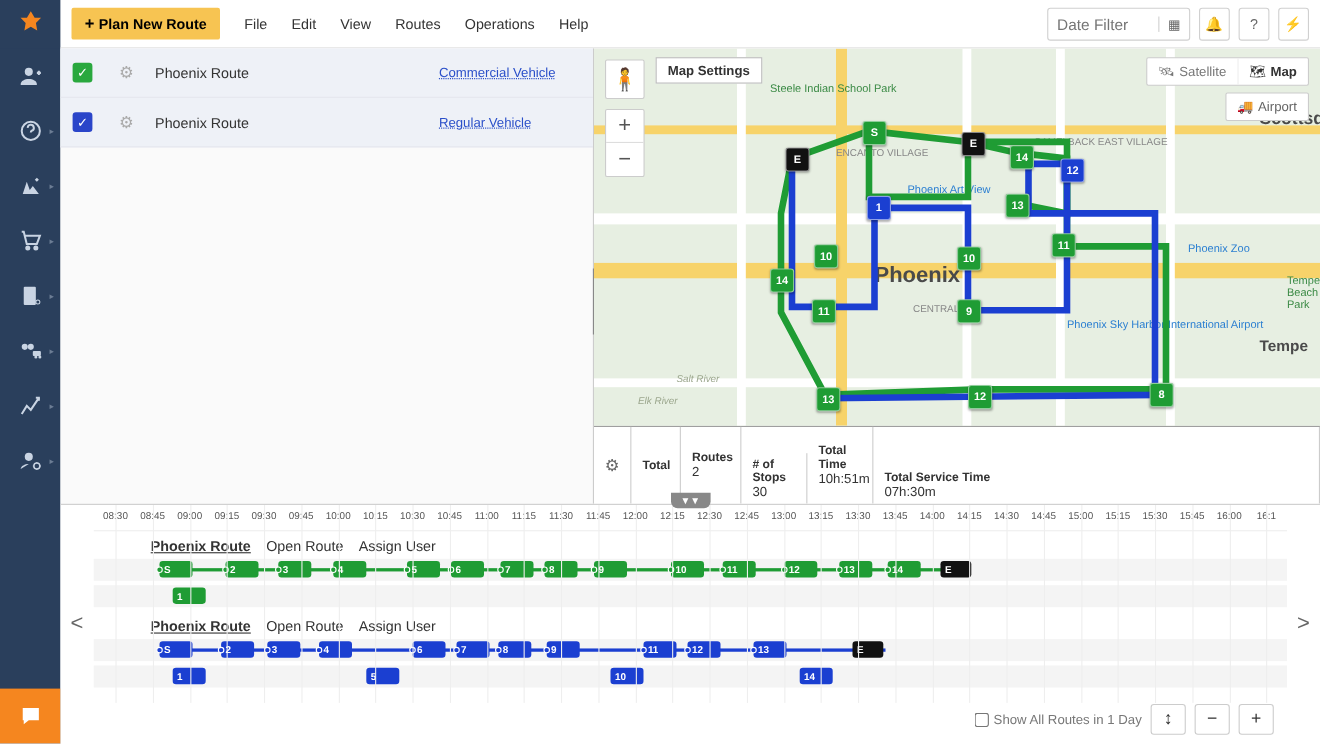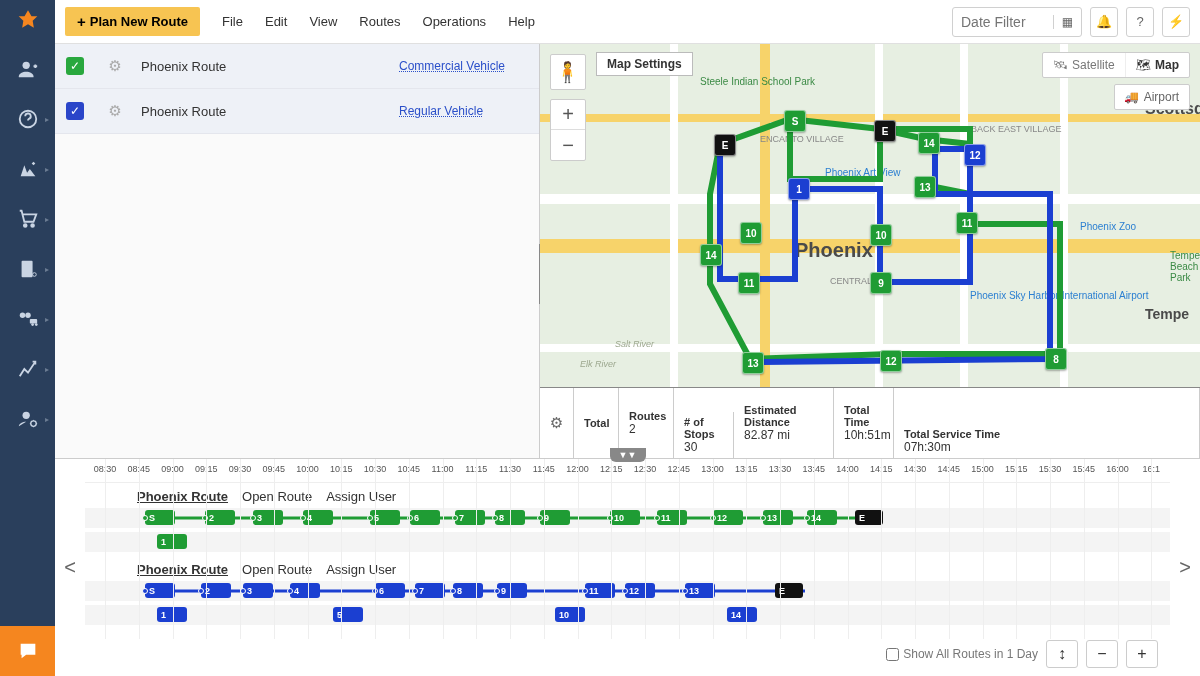--- a/index.html
+++ b/index.html
@@ -339,24 +339,20 @@
           <div class="cell" style="width:45px;">
               <span class="hdr">Total</span>
             </div>
           <div class="cell" style="width:55px;">
               <span class="hdr">Routes</span>
               <span class="val">2</span>
             </div>
           <div class="cell" style="width:60px;margin-top:24px;">
               <span class="hdr"># of Stops</span>
               <span class="val">30</span>
-            </div>
-          <div class="cell" style="width:100px;">
-              <span class="hdr">Estimated Distance</span>
-              <span class="val">82.87 mi</span>
             </div>
           <div class="cell" style="width:60px;">
               <span class="hdr">Total Time</span>
               <span class="val">10h:51m</span>
             </div>
           <div class="cell" style="flex:1;justify-content:flex-end;">
               <span class="hdr">Total Service Time</span>
               <span class="val">07h:30m</span>
             </div>
         </div>

